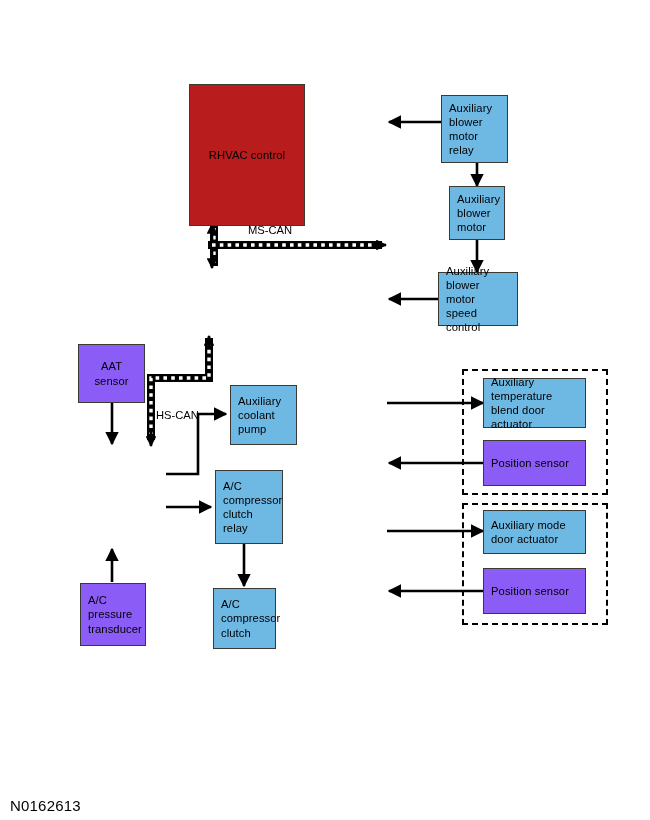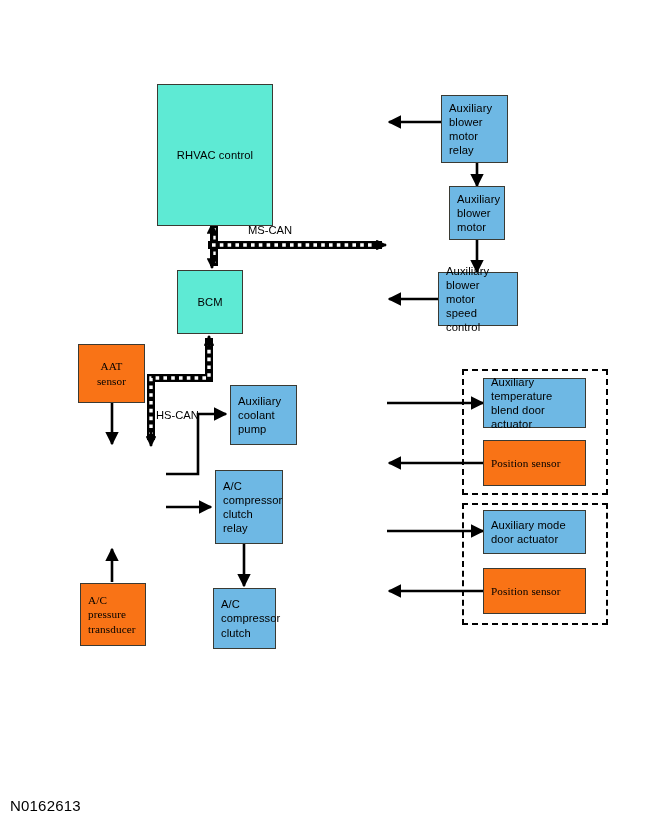--- a/index.html
+++ b/index.html
@@ -22,23 +22,23 @@
     box-sizing: border-box;
     border: 1.6px solid #3a3a33;
     display: flex;
     align-items: center;
     padding: 0 7px;
     font-size: 11.2px;
     line-height: 14.2px;
     color: #000000;
     letter-spacing: 0.1px;
   }
-  .node.yellow { background: #5eead4; }
+  .node.yellow { background: #b91c1c; margin-left: 32px; }
   .node.blue   { background: #6EB8E4; }
-  .node.green  { background: #f97316; font-family: Liberation Serif, serif; }
+  .node.green  { background: #8b5cf6; }
   .node.center { justify-content: center; text-align: center; }
   .node.left   { justify-content: flex-start; text-align: left; }
 
   .node-label { display: block; white-space: pre-line; }
 
   .dashgroup {
     position: absolute;
     box-sizing: border-box;
     border: 2px dashed #000000;
     background: transparent;
@@ -131,23 +131,20 @@
   </svg>
 
   <div class="dashgroup" style="left:462px; top:369px; width:146px; height:126px;"></div>
   <div class="dashgroup" style="left:462px; top:503px; width:146px; height:122px;"></div>
 
   <div class="node yellow center" style="left:157px; top:84px; width:116px; height:142px;">
     <span class="node-label">RHVAC control</span>
   </div>
 
 
-  <div class="node yellow center" style="left:177px; top:270px; width:66px; height:64px;">
-    <span class="node-label">BCM</span>
-  </div>
 
 
   <div class="node green center" style="left:78px; top:344px; width:67px; height:59px;">
     <span class="node-label">AAT
 sensor</span>
   </div>
 
   <div class="node green left" style="left:80px; top:583px; width:66px; height:63px;">
     <span class="node-label">A/C
 pressure

